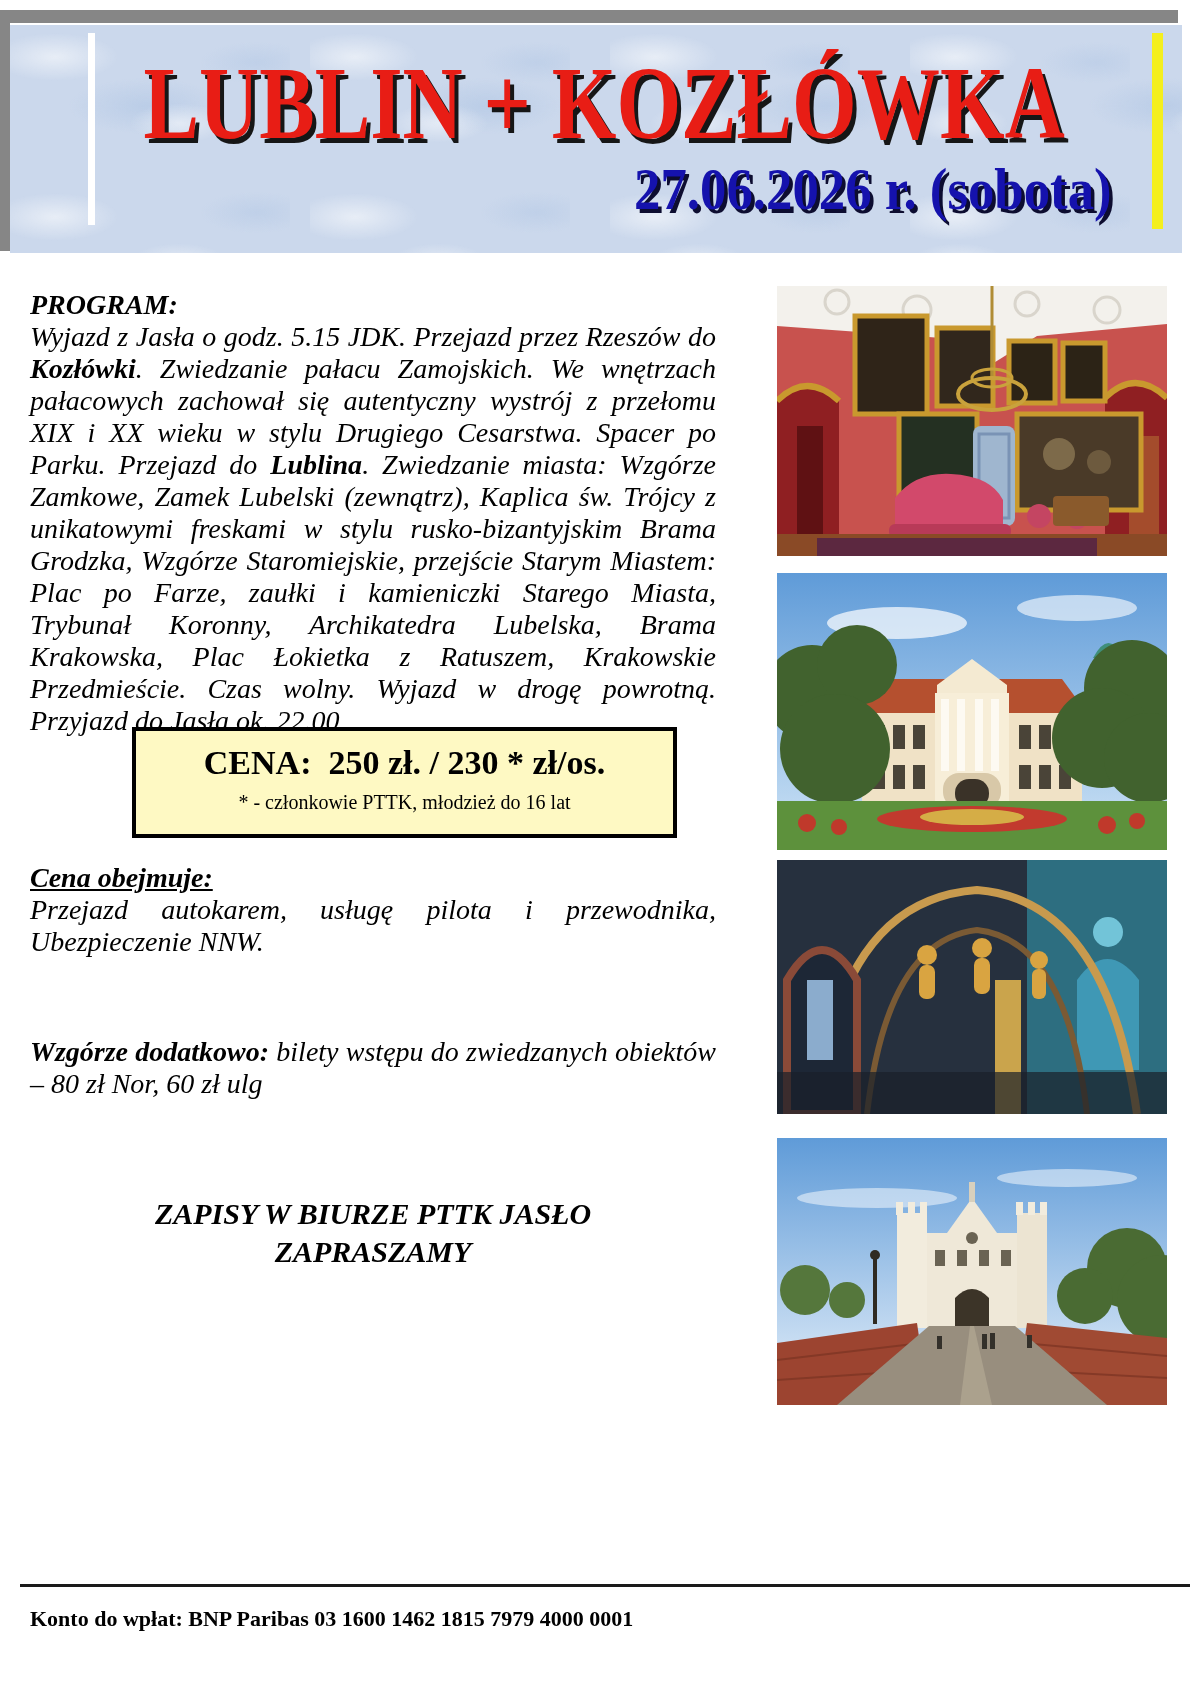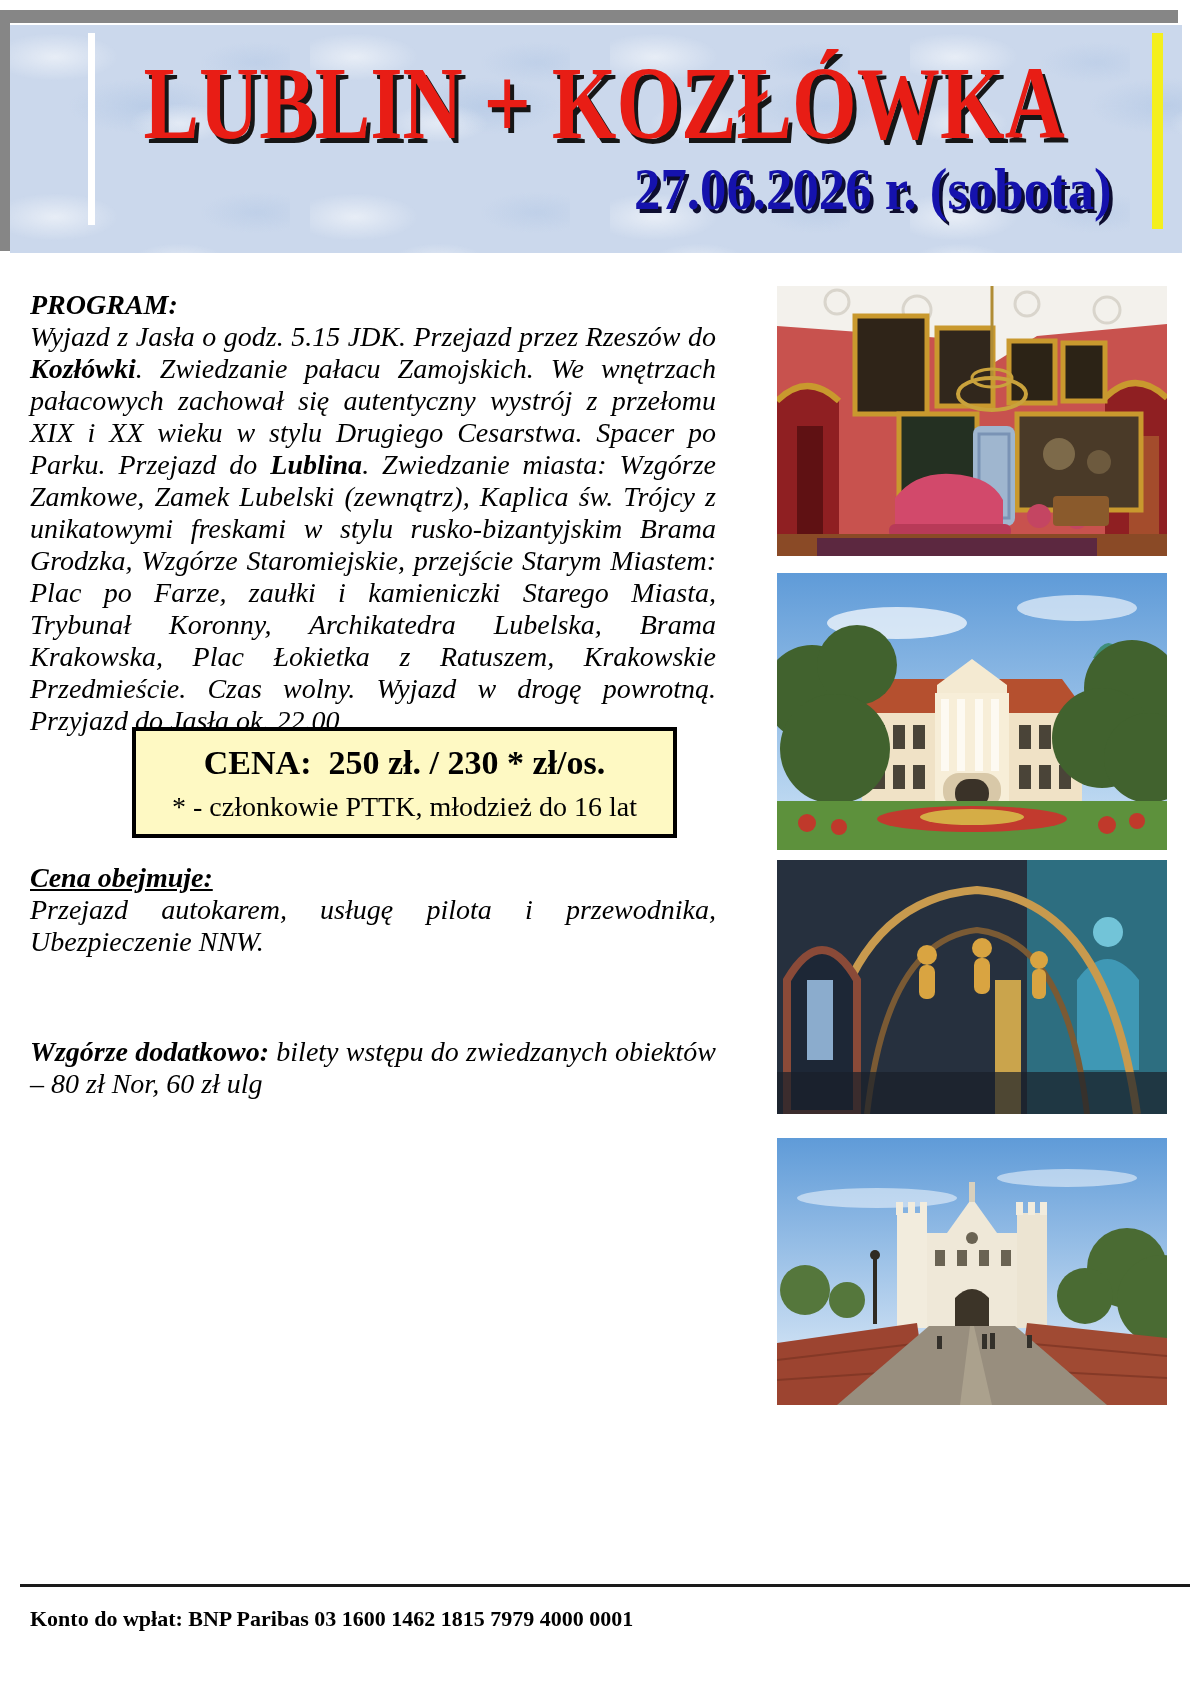--- a/index.html
+++ b/index.html
@@ -29,21 +29,21 @@
   .bold{font-weight:bold;}
   .underline{text-decoration:underline;}
   #program{top:289px;}
   #includes{top:862px;}
   #extras{top:1036px;}
   #signup{top:1195px;text-align:center;font-weight:bold;font-size:30px;line-height:38px;}
 
   .price-box{position:absolute;left:125px;top:727px;width:545px;height:111px;box-sizing:border-box;
              background:#fef9c3;border:4px solid #000;text-align:center;margin-left:7px;}
   .price-main{margin-top:13px;font-size:34px;font-weight:bold;white-space:pre-wrap;}
-  .price-note{margin-top:9px;font-size:28px;}
+  .price-note{margin-top:9px;font-size:20px;}
 
   .footer-rule{position:absolute;left:20px;top:1584px;width:1170px;height:3px;background:#1a1a1a;}
   .footer-text{position:absolute;left:30px;top:1606px;font-size:22px;font-weight:bold;}
 
   
   .photo{position:absolute;left:777px;width:390px;overflow:hidden;}
   .photo svg{display:block;width:100%;height:100%;}
   #photo1{top:286px;height:270px;}
   #photo2{top:573px;height:277px;}
   #photo3{top:860px;height:254px;}
@@ -75,20 +75,24 @@
 
   <div class="text-col" id="includes">
     <div><span class="bold underline">Cena obejmuje: </span></div>
     <div>Przejazd autokarem, usługę pilota i przewodnika, Ubezpieczenie NNW.</div>
   </div>
 
   <div class="text-col" id="extras">
     <span class="bold">Wzgórze dodatkowo:</span><span> bilety wstępu do zwiedzanych obiektów – 80 zł Nor, 60 zł ulg</span>
   </div>
 
+  <div class="text-col" id="signup">
+    <div>ZAPISY W BIURZE PTTK JASŁO</div>
+    <div>ZAPRASZAMY</div>
+  </div>
 
   <div class="footer-rule"></div>
   <div class="footer-text">Konto do wpłat: BNP Paribas 03 1600 1462 1815 7979 4000 0001</div>
 
   <div class="photo" id="photo1">
     <svg viewBox="0 0 390 270" preserveAspectRatio="none">
       <rect width="390" height="270" fill="#c8524e"></rect>
       <polygon points="0,0 390,0 390,38 260,50 215,78 165,52 0,40" fill="#f3f1ec"></polygon>
       <g fill="none" stroke="#d9d5cc" stroke-width="3">
         <circle cx="60" cy="16" r="12"></circle>

